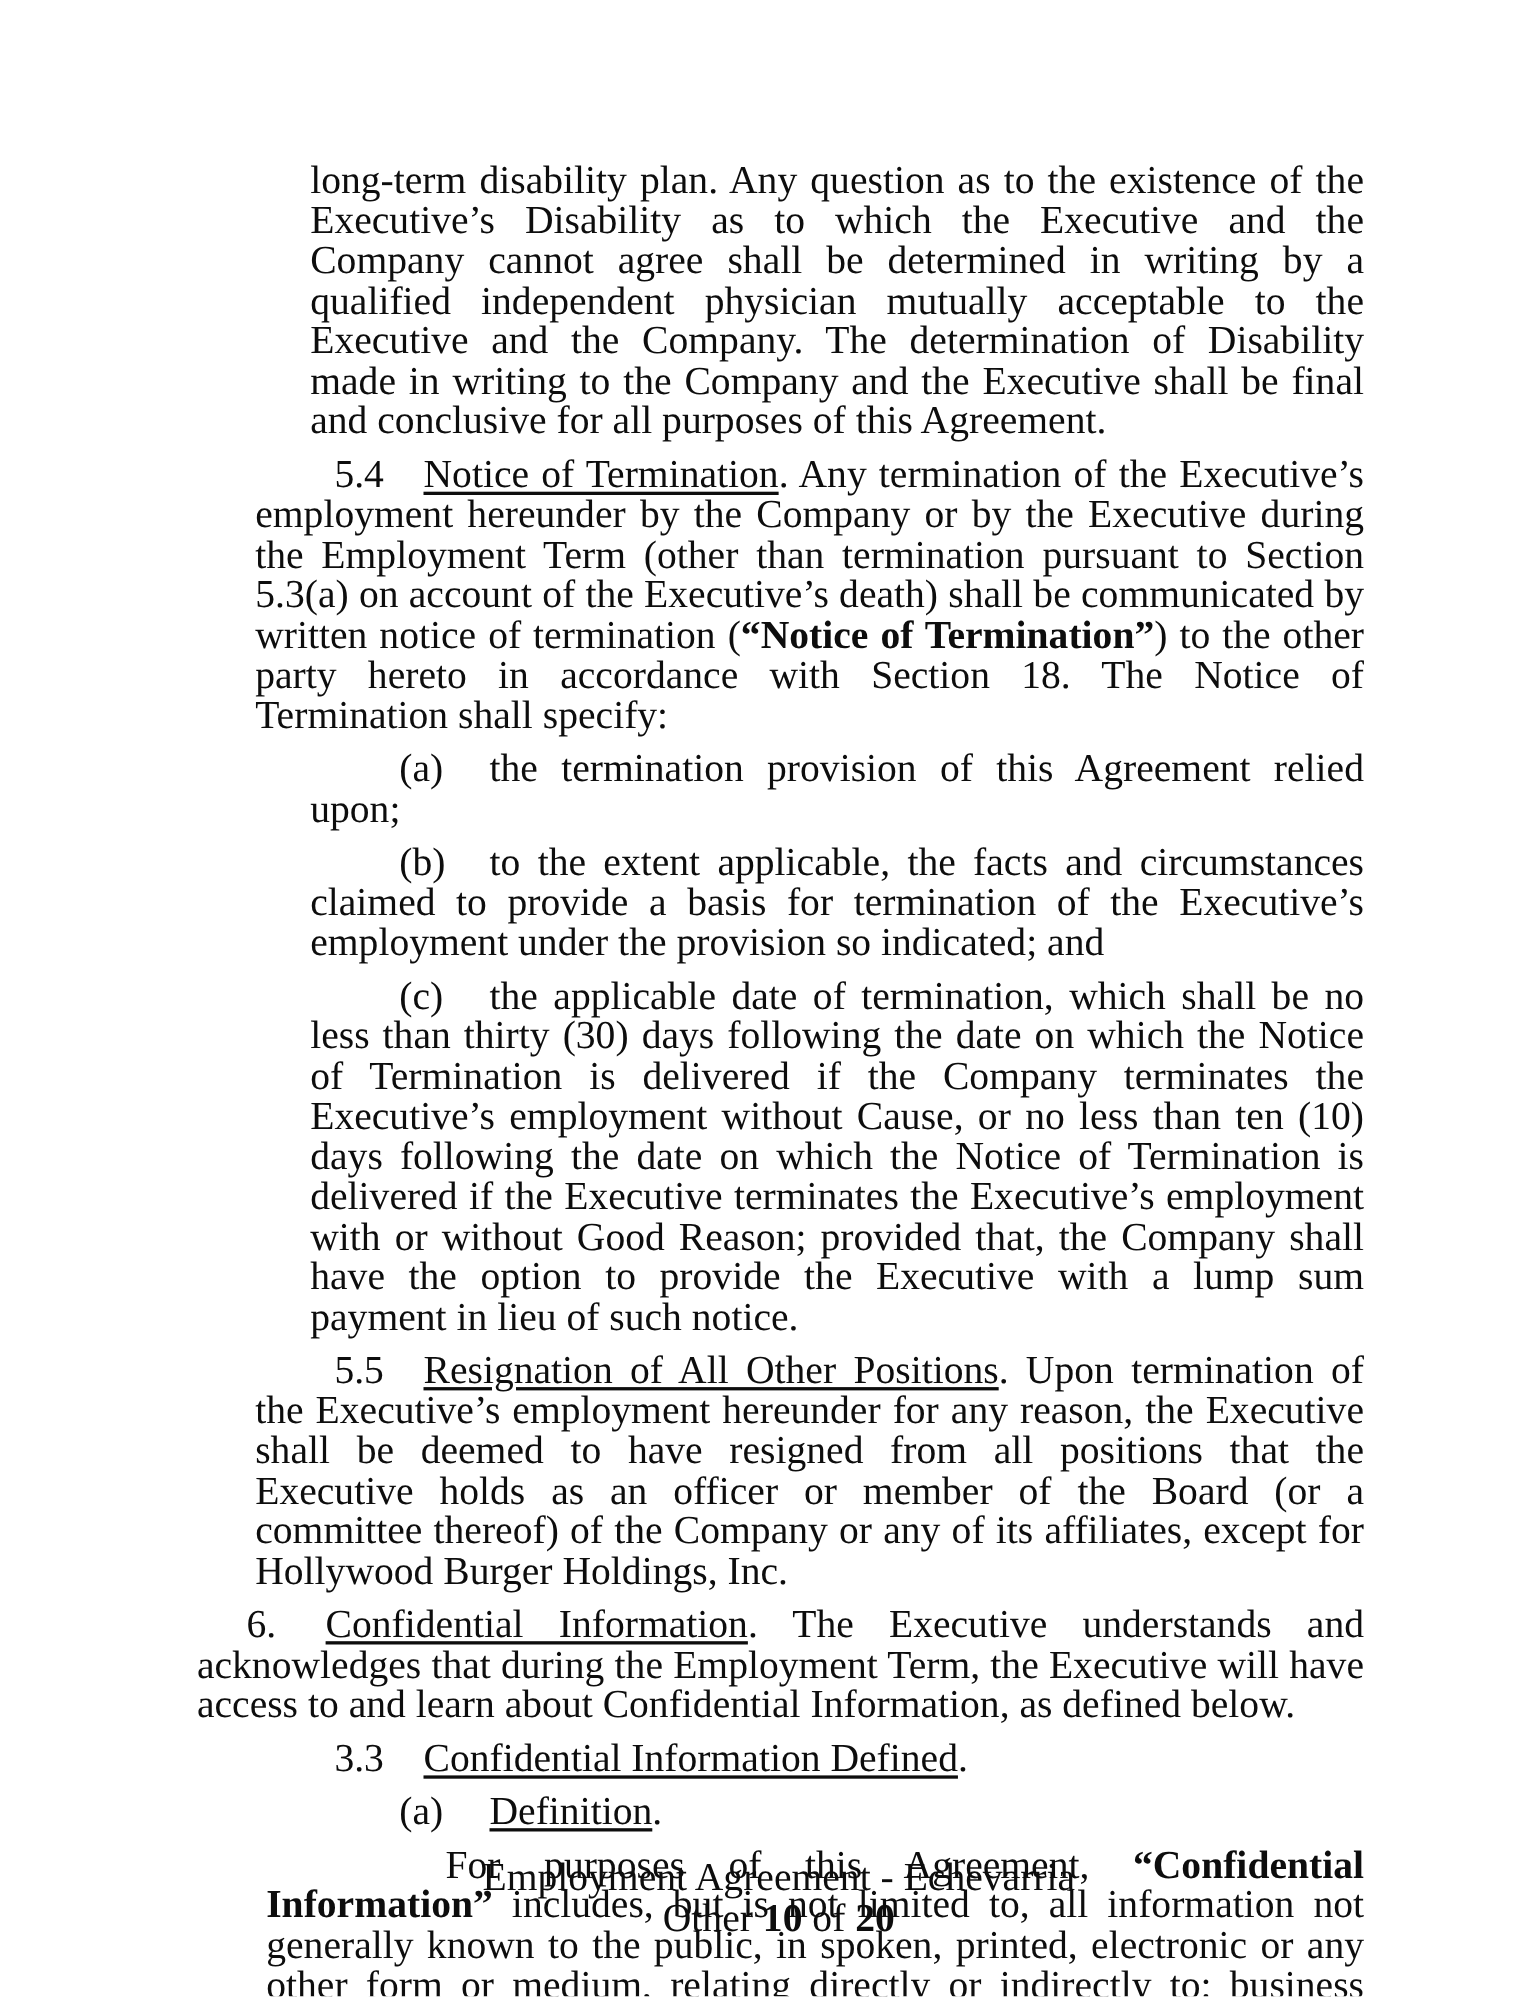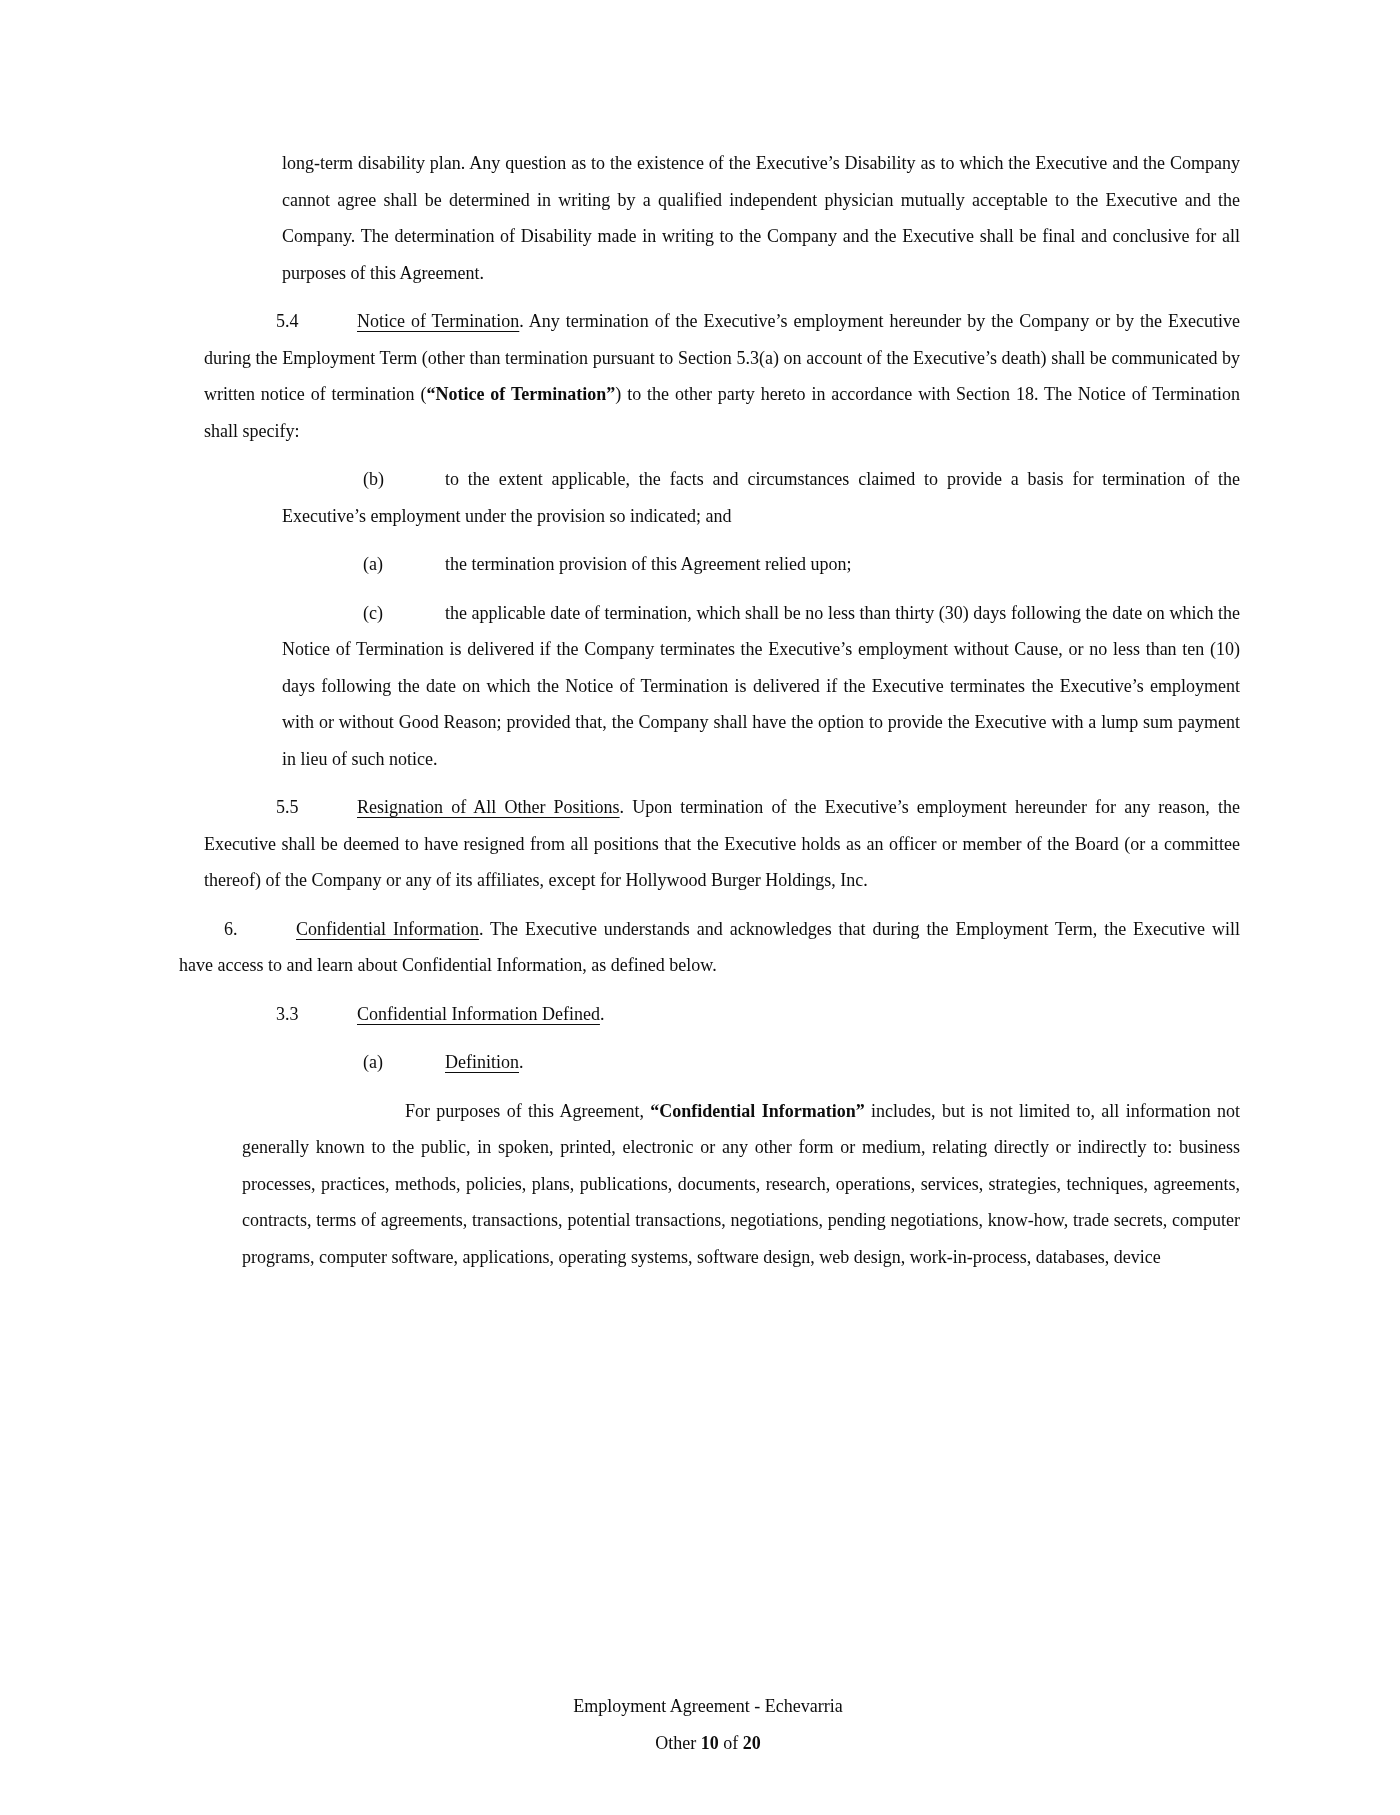--- a/index.html
+++ b/index.html
@@ -3,35 +3,35 @@
 <meta charset="utf-8">
 <style>
   html, body { margin: 0; padding: 0; background: #ffffff; }
   .page {
     position: relative;
     width: 1400px;
     height: 1815px;
     background: #ffffff;
     overflow: hidden;
     font-family: "Liberation Serif", "DejaVu Serif", serif;
-    font-size: 18px;
+    font-size: 36px;
     line-height: 36.5px;
     color: #0d0d0d;
   }
   .doc {
     position: absolute;
     left: 165px;
     top: 145px;
     width: 1075px;
   }
   .p { margin: 0 0 12px 0; text-align: justify; }
   
   .cont { margin-left: 117px; }
   
-  .l1   { margin-left: 39px;  text-indent: 72px; }
+  .l1   { margin-left: 67px;  text-indent: 72px; }
   
   .item { margin-left: 117px; text-indent: 81px; }
   
   .l0   { margin-left: 14px;     text-indent: 45px; }
   
   .def  { margin-left: 77px; text-indent: 163px; }
   .num  { display: inline-block; text-indent: 0; }
   .b { font-weight: bold; }
   .u { text-decoration: underline; text-underline-offset: 4px; }
   .footer {
@@ -44,22 +44,22 @@
   }
   .footer div { margin: 0; }
 </style>
 </head>
 <body>
 
 <div class="page">
   <div class="doc" id="doc-body">
       <p class="p cont"><span>long-term disability plan. Any question as to the existence of the Executive’s Disability as to which the Executive and the Company cannot agree shall be determined in writing by a qualified independent physician mutually acceptable to the Executive and the Company. The determination of Disability made in writing to the Company and the Executive shall be final and conclusive for all purposes of this Agreement.</span></p>
       <p class="p l1"><span class="num" style="width: 81px;">5.4</span><span class="u">Notice of Termination</span><span>. Any termination of the Executive’s employment hereunder by the Company or by the Executive during the Employment Term (other than termination pursuant to Section 5.3(a) on account of the Executive’s death) shall be communicated by written notice of termination (</span><span class="b">“Notice of Termination”</span><span>) to the other party hereto in accordance with Section 18. The Notice of Termination shall specify:</span></p>
+      <p class="p item"><span class="num" style="width: 82px;">(a)</span><span>the termination provision of this Agreement relied upon;</span></p>
       <p class="p item"><span class="num" style="width: 82px;">(b)</span><span>to the extent applicable, the facts and circumstances claimed to provide a basis for termination of the Executive’s employment under the provision so indicated; and</span></p>
-      <p class="p item"><span class="num" style="width: 82px;">(a)</span><span>the termination provision of this Agreement relied upon;</span></p>
       <p class="p item"><span class="num" style="width: 82px;">(c)</span><span>the applicable date of termination, which shall be no less than thirty (30) days following the date on which the Notice of Termination is delivered if the Company terminates the Executive’s employment without Cause, or no less than ten (10) days following the date on which the Notice of Termination is delivered if the Executive terminates the Executive’s employment with or without Good Reason; provided that, the Company shall have the option to provide the Executive with a lump sum payment in lieu of such notice.</span></p>
       <p class="p l1"><span class="num" style="width: 81px;">5.5</span><span class="u">Resignation of All Other Positions</span><span>. Upon termination of the Executive’s employment hereunder for any reason, the Executive shall be deemed to have resigned from all positions that the Executive holds as an officer or member of the Board (or a committee thereof) of the Company or any of its affiliates, except for Hollywood Burger Holdings, Inc.</span></p>
       <p class="p l0"><span class="num" style="width: 72px;">6.</span><span class="u">Confidential Information</span><span>. The Executive understands and acknowledges that during the Employment Term, the Executive will have access to and learn about Confidential Information, as defined below.</span></p>
       <p class="p l1"><span class="num" style="width: 81px;">3.3</span><span class="u">Confidential Information Defined</span><span>.</span></p>
       <p class="p item"><span class="num" style="width: 82px;">(a)</span><span class="u">Definition</span><span>.</span></p>
       <p class="p def"><span>For purposes of this Agreement, </span><span class="b">“Confidential Information”</span><span> includes, but is not limited to, all information not generally known to the public, in spoken, printed, electronic or any other form or medium, relating directly or indirectly to: business processes, practices, methods, policies, plans, publications, documents, research, operations, services, strategies, techniques, agreements, contracts, terms of agreements, transactions, potential transactions, negotiations, pending negotiations, know-how, trade secrets, computer programs, computer software, applications, operating systems, software design, web design, work-in-process, databases, device</span></p>
     </div>
   <div class="footer">
     <div>Employment Agreement - Echevarria</div>
     <div id="footer-page-line"><span>Other </span><span class="b">10</span><span> of </span><span class="b">20</span></div>

